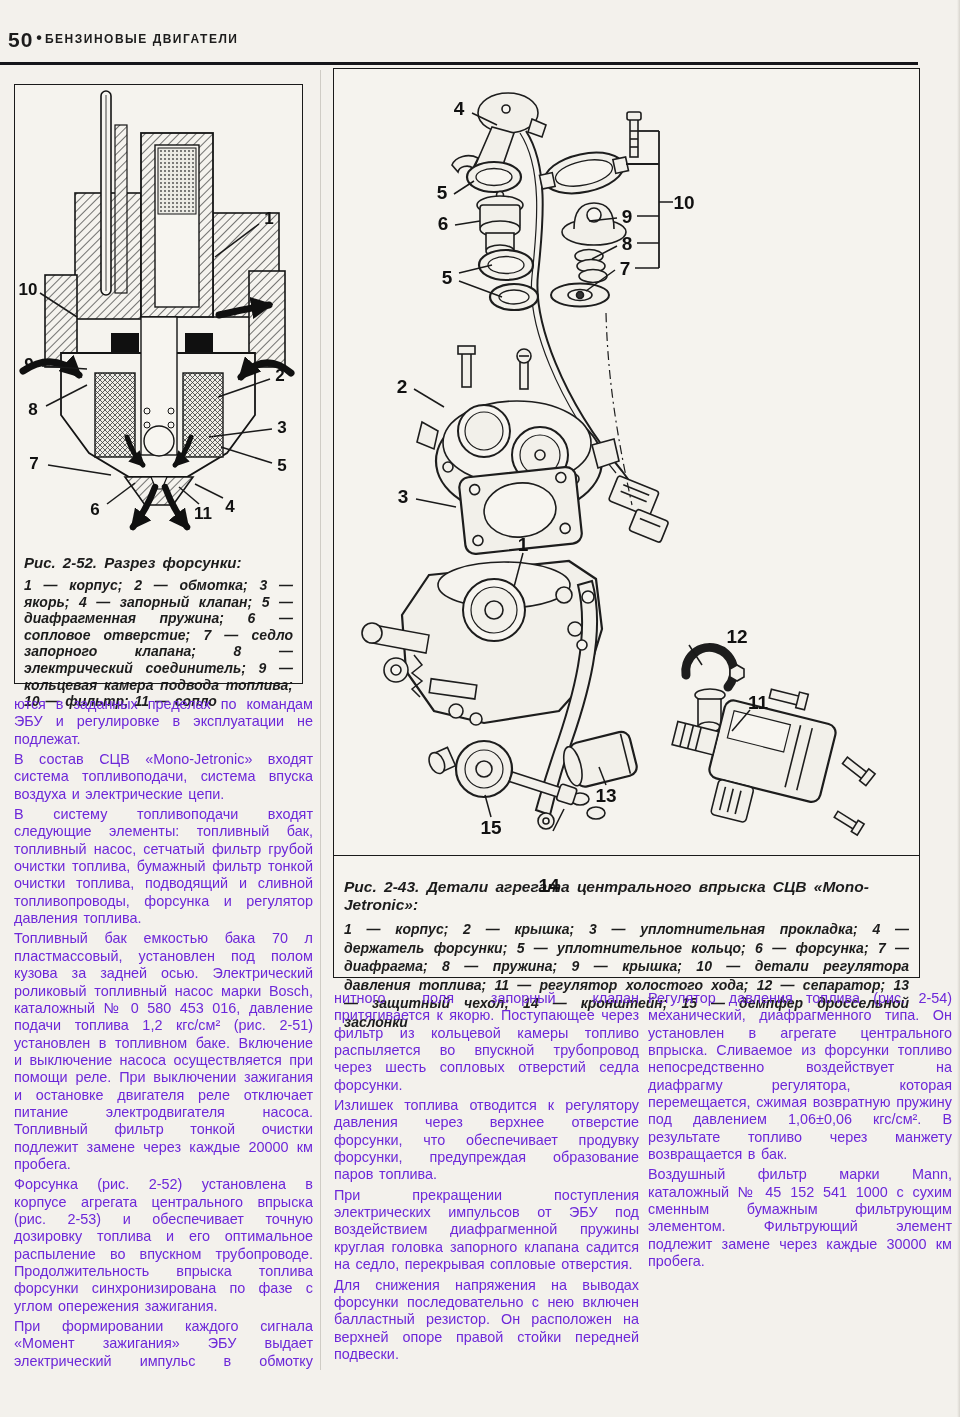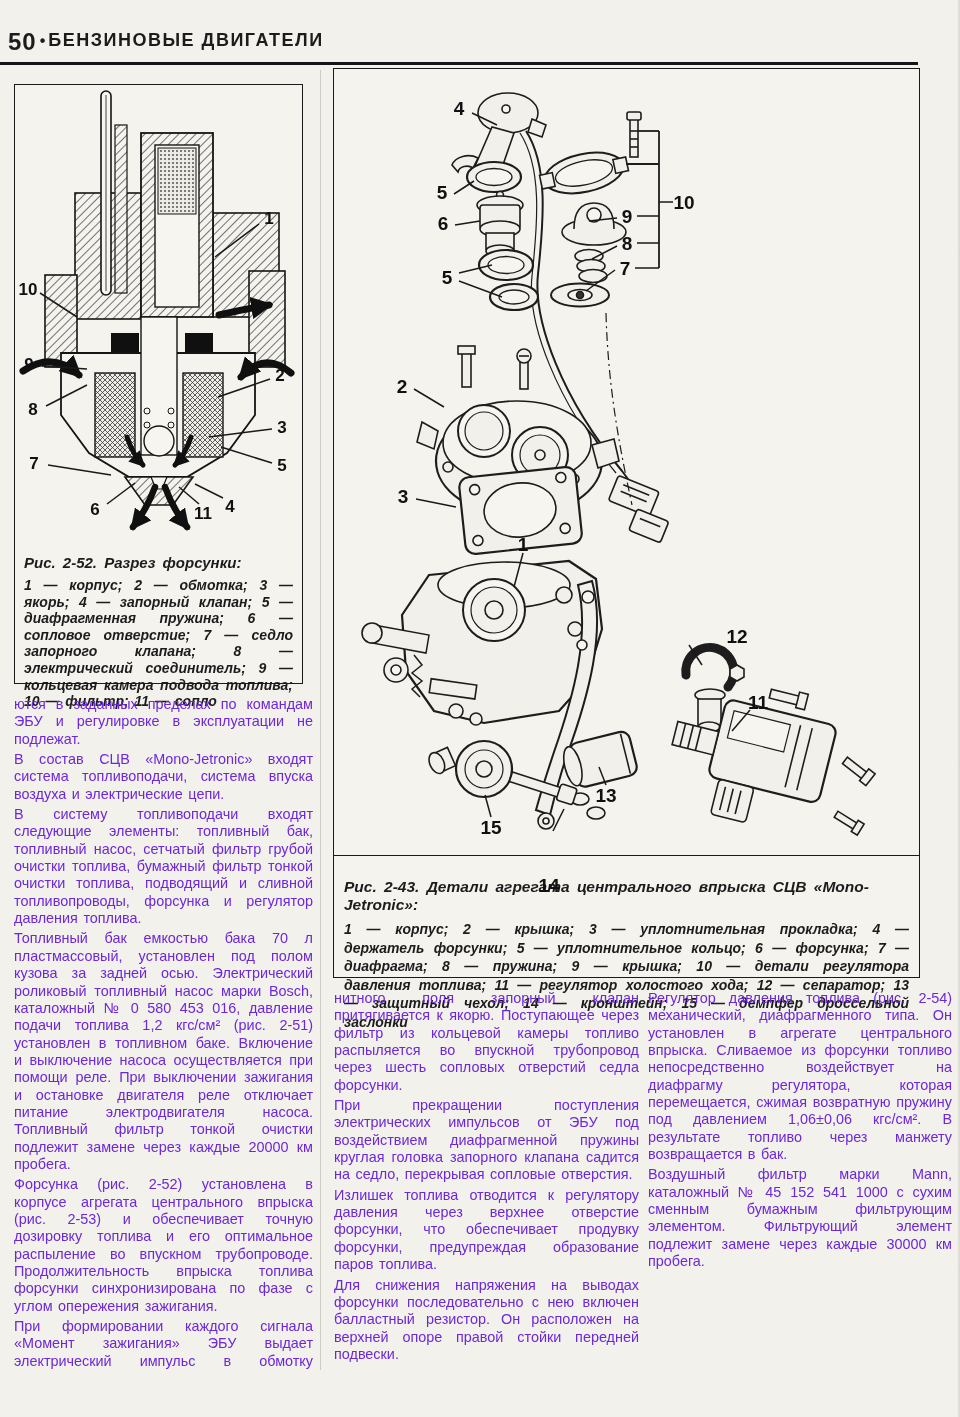--- a/index.html
+++ b/index.html
@@ -7,23 +7,23 @@
     width:960px;height:1417px;position:relative;overflow:hidden;
     background:#f3f1ec;
     font-family:"Liberation Sans", sans-serif;
     color:#1c1c1c;
   }
   .crease{position:absolute;left:320px;top:70px;width:1px;height:1300px;background:#cfccc5;}
   .page-edge{position:absolute;right:0;top:0;width:3px;height:1417px;background:linear-gradient(to left,#d8d5ce,rgba(0,0,0,0));}
 
   
   .hdr{position:absolute;left:8px;top:28px;white-space:nowrap;}
-  .hdr .num{font-size:24px;font-weight:bold;letter-spacing:1px;}
+  .hdr .num{font-size:21px;font-weight:bold;letter-spacing:1px;}
   .hdr .dot{font-size:16px;font-weight:bold;vertical-align:4px;padding:0 3px;}
-  .hdr .ttl{font-size:18px;font-weight:bold;letter-spacing:1.5px;vertical-align:4px;}
+  .hdr .ttl{font-size:12px;font-weight:bold;letter-spacing:1.5px;vertical-align:4px;}
   .hdr-rule{position:absolute;left:0;top:62px;width:918px;height:2.5px;background:#15151a;}
 
   
   .figbox{position:absolute;border:1.6px solid #1a1a1a;background:#f5f3ee;}
   .fig252{left:14px;top:84px;width:287px;height:598px;}
   .fig253{left:333px;top:68px;width:585px;height:908px;}
   .fig-canvas{position:relative;}
   .fig252 .fig-canvas{width:283px;height:446px;}
   .fig253 .fig-canvas{width:581px;height:786px;}
   .fig-canvas svg.art{position:absolute;left:0;top:0;}
@@ -377,20 +377,20 @@
 <div class="col col-left">
     <p class="par">ются в заданных пределах по командам ЭБУ и регулировке в эксплуатации не подлежат.</p>
     <p class="par">В состав СЦВ «Mono-Jetronic» входят система топливоподачи, система впуска воздуха и электрические цепи.</p>
     <p class="par">В систему топливоподачи входят следующие элементы: топливный бак, топливный насос, сетчатый фильтр грубой очистки топлива, бумажный фильтр тонкой очистки топлива, подводящий и сливной топливопроводы, форсунка и регулятор давления топлива.</p>
     <p class="par">Топливный бак емкостью бака 70 л пластмассовый, установлен под полом кузова за задней осью. Электрический роликовый топливный насос марки Bosch, каталожный № 0 580 453 016, давление подачи топлива 1,2 кгс/см² (рис. 2-51) установлен в топливном баке. Включение и выключение насоса осуществляется при помощи реле. При выключении зажигания и остановке двигателя реле отключает питание электродвигателя насоса. Топливный фильтр тонкой очистки подлежит замене через каждые 20000 км пробега.</p>
     <p class="par">Форсунка (рис. 2-52) установлена в корпусе агрегата центрального впрыска (рис. 2-53) и обеспечивает точную дозировку топлива и его оптимальное распыление во впускном трубопроводе. Продолжительность впрыска топлива форсунки синхронизирована по фазе с углом опережения зажигания.</p>
     <p class="par">При формировании каждого сигнала «Момент зажигания» ЭБУ выдает электрический импульс в обмотку форсунки. Под действием создающегося при этом маг-</p>
   </div>
 <div class="col col-middle">
     <p class="par">нитного поля запорный клапан притягивается к якорю. Поступающее через фильтр из кольцевой камеры топливо распыляется во впускной трубопровод через шесть сопловых отверстий седла форсунки.</p>
+    <p class="par">Излишек топлива отводится к регулятору давления через верхнее отверстие форсунки, что обеспечивает продувку форсунки, предупреждая образование паров топлива.</p>
     <p class="par">При прекращении поступления электрических импульсов от ЭБУ под воздействием диафрагменной пружины круглая головка запорного клапана садится на седло, перекрывая сопловые отверстия.</p>
-    <p class="par">Излишек топлива отводится к регулятору давления через верхнее отверстие форсунки, что обеспечивает продувку форсунки, предупреждая образование паров топлива.</p>
     <p class="par">Для снижения напряжения на выводах форсунки последовательно с нею включен балластный резистор. Он расположен на верхней опоре правой стойки передней подвески.</p>
   </div>
 <div class="col col-right">
     <p class="par">Регулятор давления топлива (рис. 2-54) механический, диафрагменного типа. Он установлен в агрегате центрального впрыска. Сливаемое из форсунки топливо непосредственно воздействует на диафрагму регулятора, которая перемещается, сжимая возвратную пружину под давлением 1,06±0,06 кгс/см². В результате топливо через манжету возвращается в бак.</p>
     <p class="par">Воздушный фильтр марки Mann, каталожный № 45 152 541 1000 с сухим сменным бумажным фильтрующим элементом. Фильтрующий элемент подлежит замене через каждые 30000 км пробега.</p>
   </div>
 
 </body></html>

